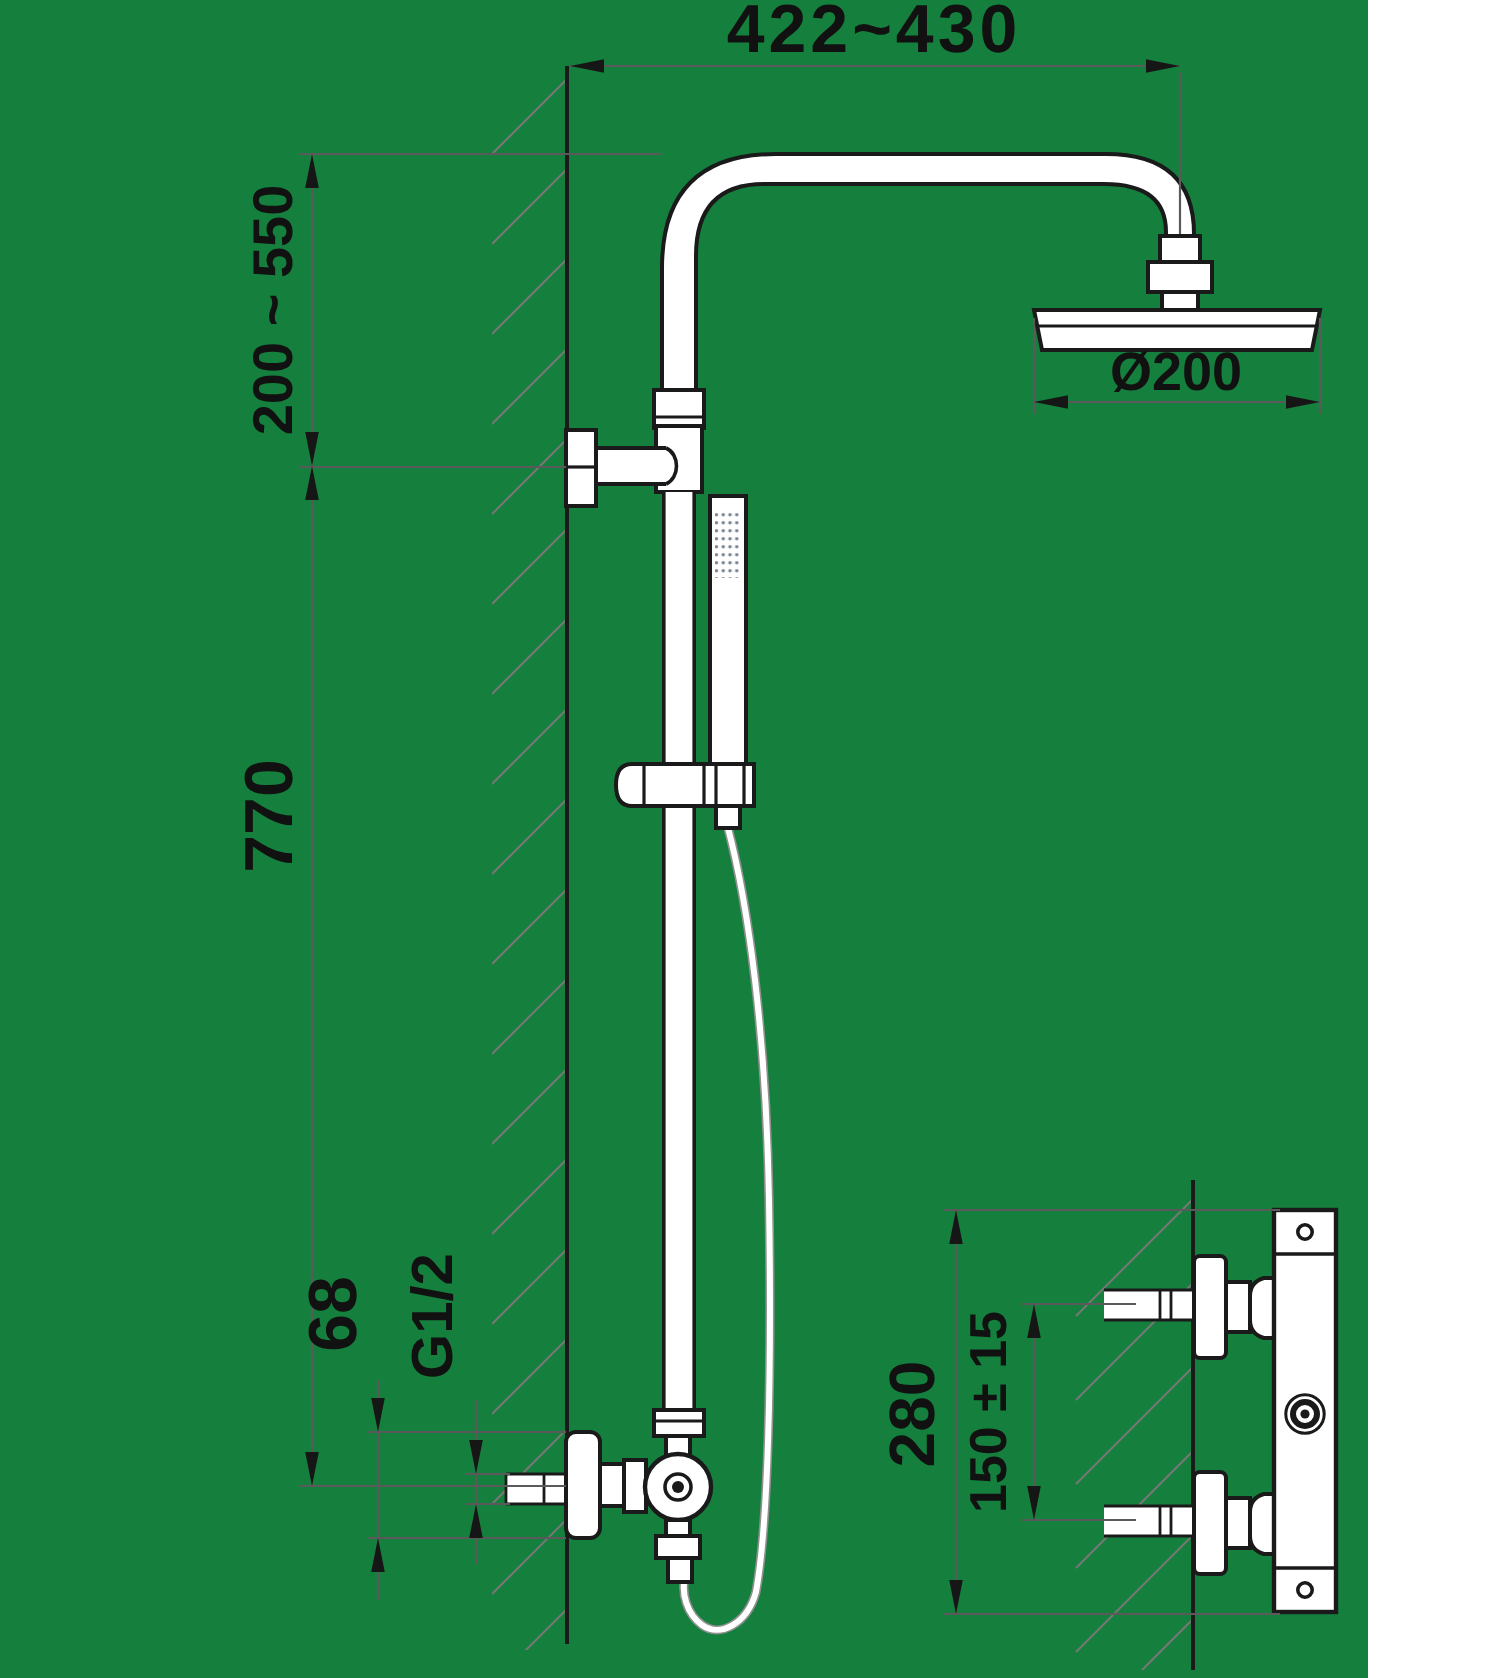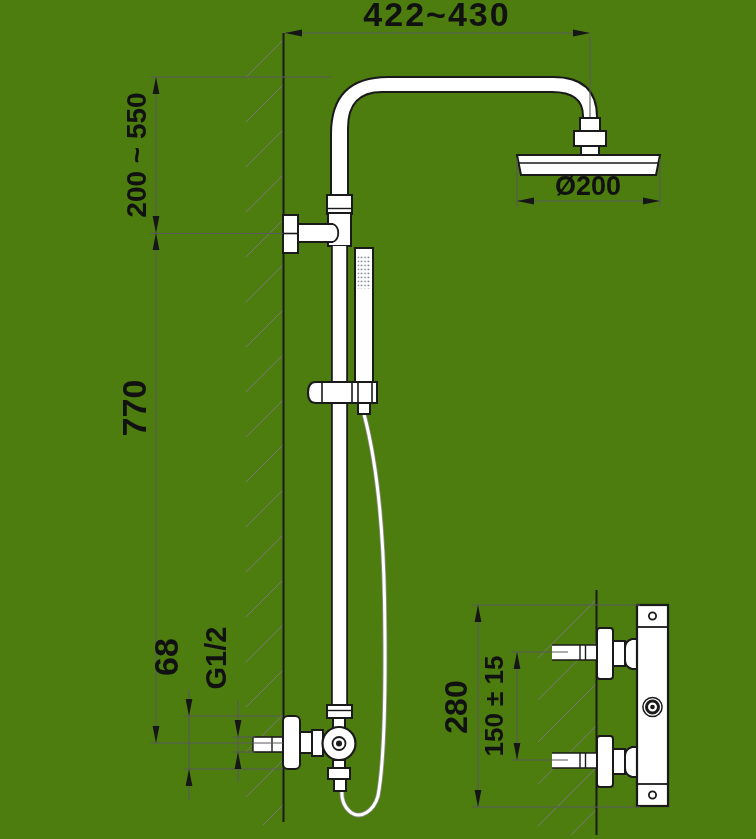--- a/index.html
+++ b/index.html
@@ -1,16 +1,16 @@
 <!DOCTYPE html>
 <html><head>
 <meta charset="utf-8">
 <style>
   html,body{margin:0;padding:0;background:#fff;}
-  .stage{position:relative;width:756px;height:839px;background:#4d7c0f;overflow:hidden;}
+  .stage{position:relative;width:684px;height:839px;background:#15803d;overflow:hidden;}
   svg{display:block;}
   .dim-text{font-family:"Liberation Sans","DejaVu Sans",sans-serif;font-weight:bold;fill:#111111;}
   .outline{stroke:#1a1a1a;fill:#ffffff;}
   .thin{stroke:#5a5a5a;stroke-width:1.1;fill:none;}
   .hatch{stroke:#777777;stroke-width:1;fill:none;}
   .arrow{fill:#161616;stroke:none;}
 </style>
 </head>
 <body>
 

